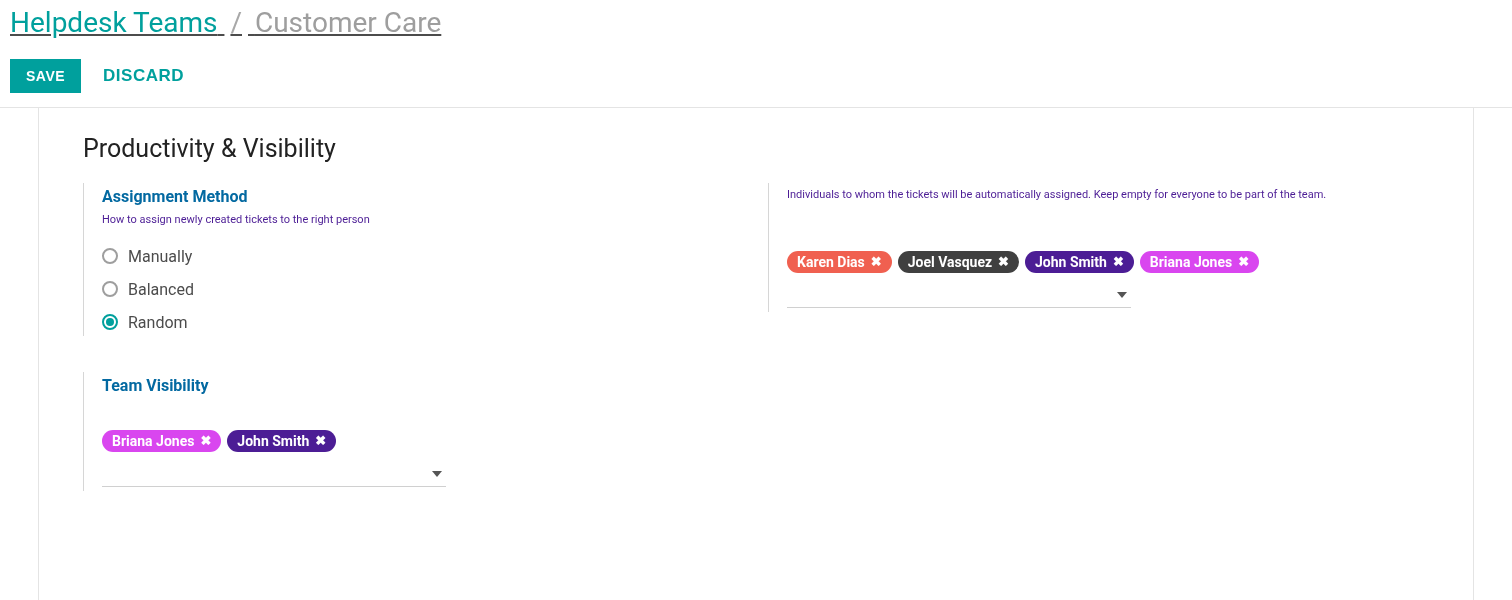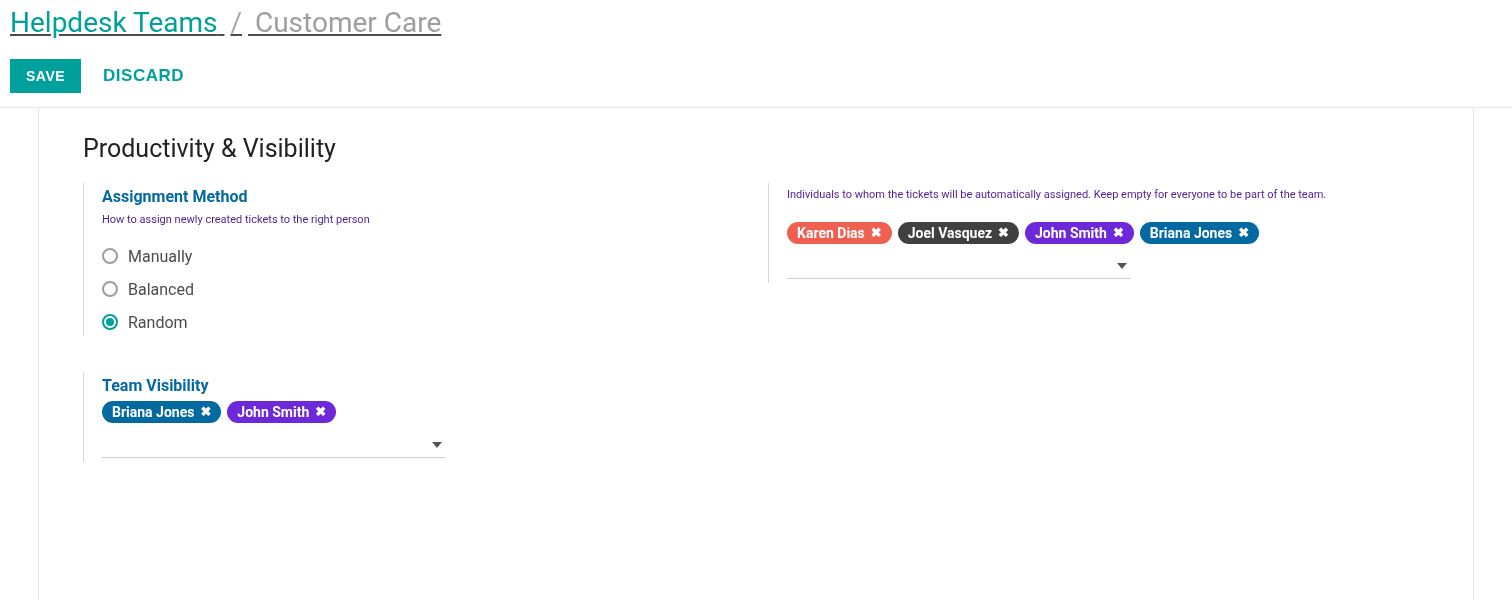--- a/index.html
+++ b/index.html
@@ -133,31 +133,32 @@
     }
     .tag {
       display: inline-flex;
       align-items: center;
       color: #fff;
       font-weight: 700;
       font-size: 14px;
       padding: 4px 10px;
       border-radius: 14px;
       line-height: 1;
+      margin-top: 29px;
     }
     .tag .x {
       margin-left: 6px;
       font-weight: 900;
       cursor: pointer;
       font-size: 13px;
     }
     .tag-red    { background: #f06050; }
     .tag-orange { background: #404040; }
-    .tag-yellow { background: #6d28d9; }
-    .tag-pink   { background: #0369a1; }
+    .tag-yellow { background: #4c1d95; }
+    .tag-pink   { background: #d946ef; }
 
     .m2m-input-row {
       display: flex;
       align-items: center;
       border-bottom: 1px solid #d0d0d0;
       max-width: 344px;
       margin-top: 10px;
     }
     .m2m-input-row input {
       border: none;

